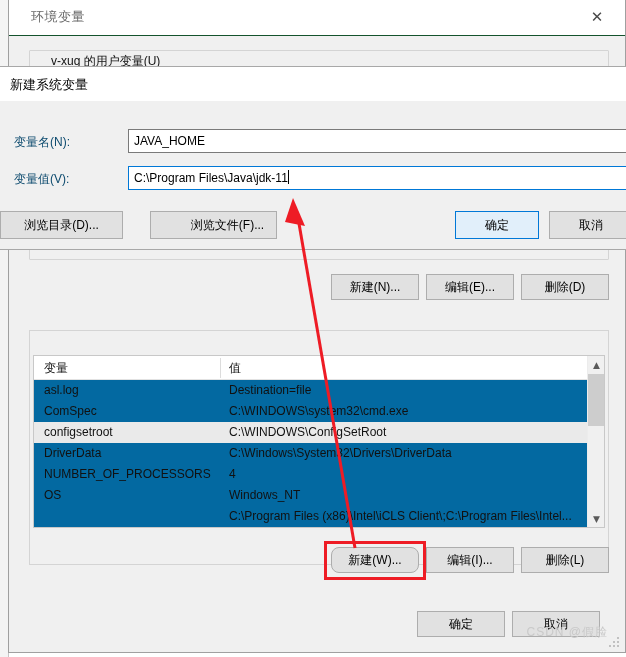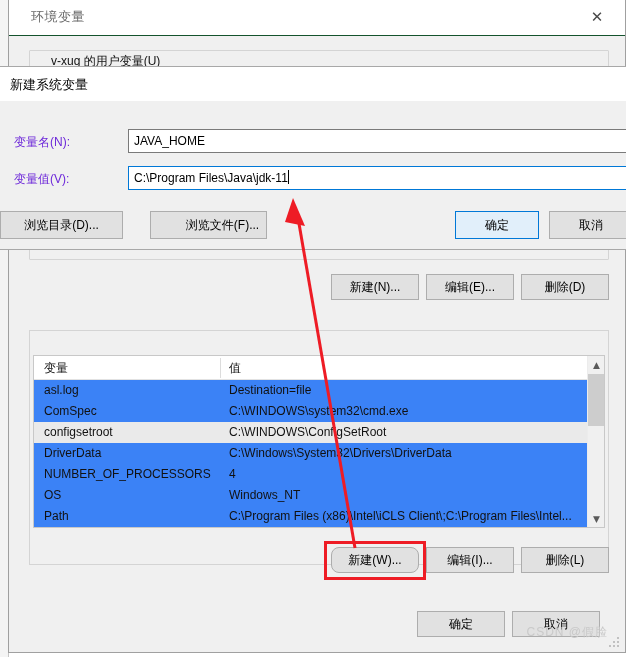--- a/index.html
+++ b/index.html
@@ -102,21 +102,21 @@
     padding: 0 6px;
     font-size: 12px;
     color: #111;
     margin-top: 45px;
   }
 
   .table-box {
     position: absolute;
     left: 24px; top: 355px;
     width: 572px; height: 173px;
-    background: #3b82f6;
+    background: #0369a1;
     border: 1px solid #c8c8c8;
     overflow: hidden;
   }
   .tbl-header {
     position: relative;
     height: 24px;
     border-bottom: 1px solid #e2e2e2;
     background: #ffffff;
   }
   .th {
@@ -231,21 +231,21 @@
   }
   .nd-title {
     position: absolute;
     left: 10px; top: 9px;
     font-size: 13px;
     color: #000;
   }
   .nd-row-label {
     position: absolute;
     font-size: 12px;
-    color: #6d28d9;
+    color: #0c4a6e;
   }
   .lbl-name { left: 14px; top: 134px; }
   .lbl-value { left: 14px; top: 171px; }
 
   .nd-input {
     position: absolute;
     height: 24px;
     background: #ffffff;
     border: 1px solid #7a7a7a;
     font-size: 12px;
@@ -265,21 +265,21 @@
   .caret {
     display: inline-block;
     width: 1px; height: 14px;
     background: #000;
     vertical-align: -2px;
     margin-left: 0px;
   }
 
   .nd-btn { position: absolute; height: 28px; }
   .nd-browse-dir { left: 0; top: 211px; width: 123px; }
-  .nd-browse-file { left: 150px; top: 211px; width: 117px; padding-left: 28px; }
+  .nd-browse-file { left: 150px; top: 211px; width: 127px; padding-left: 28px; }
   .nd-ok {
     left: 455px; top: 211px; width: 84px;
     background: #e1effa;
     border: 1px solid #0078d7;
   }
   .nd-cancel { left: 549px; top: 211px; width: 84px; }
 
   
   .arrow-svg {
     position: absolute;
@@ -358,21 +358,20 @@
         </div>
         <div class="trow">
           <span class="cell-var">NUMBER_OF_PROCESSORS</span>
           <span class="cell-val">4</span>
         </div>
         <div class="trow">
           <span class="cell-var">OS</span>
           <span class="cell-val">Windows_NT</span>
         </div>
         <div class="trow">
-          <span class="cell-var">Path</span>
           <span class="cell-val">C:\Program Files (x86)\Intel\iCLS Client\;C:\Program Files\Intel...</span>
         </div>
       </div>
 
       <div class="vscroll">
         <div class="vs-arrow vs-up">▲</div>
         <div class="vs-thumb"></div>
         <div class="vs-arrow vs-down">▼</div>
       </div>
     </div>

